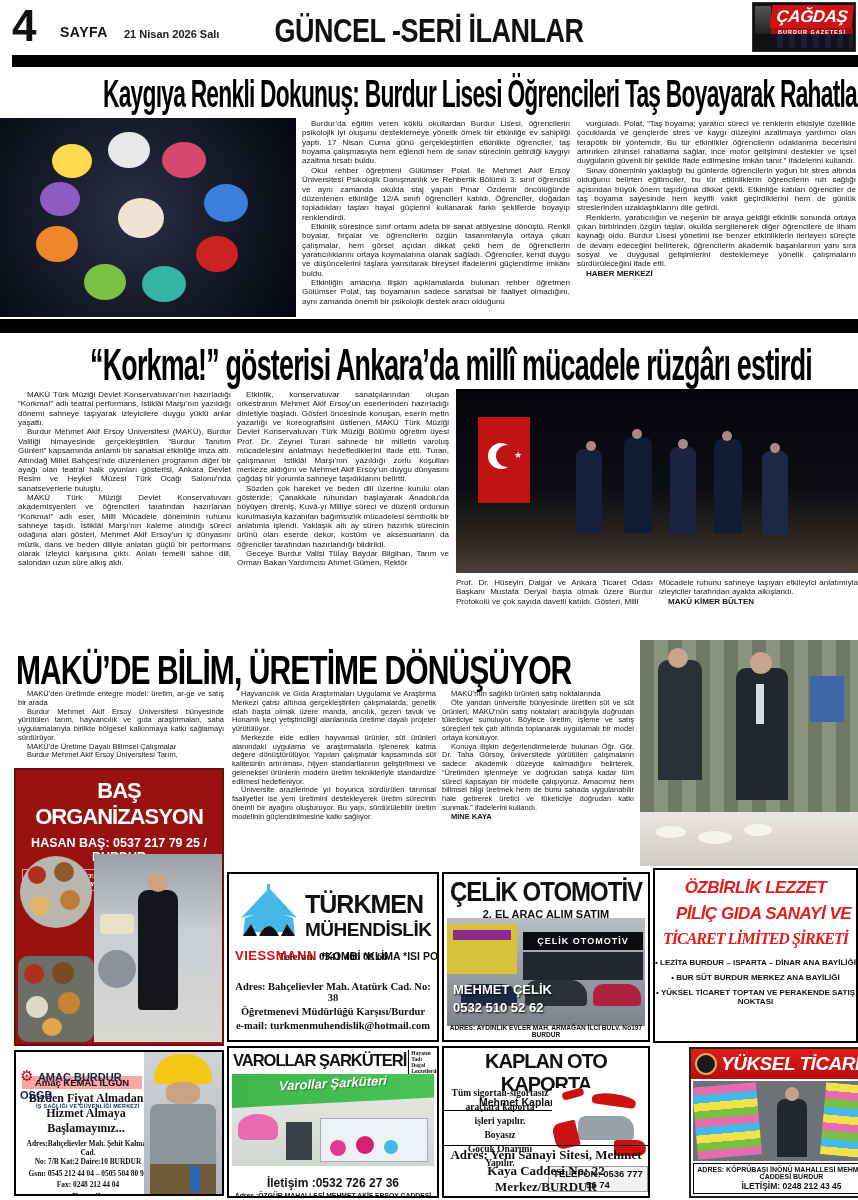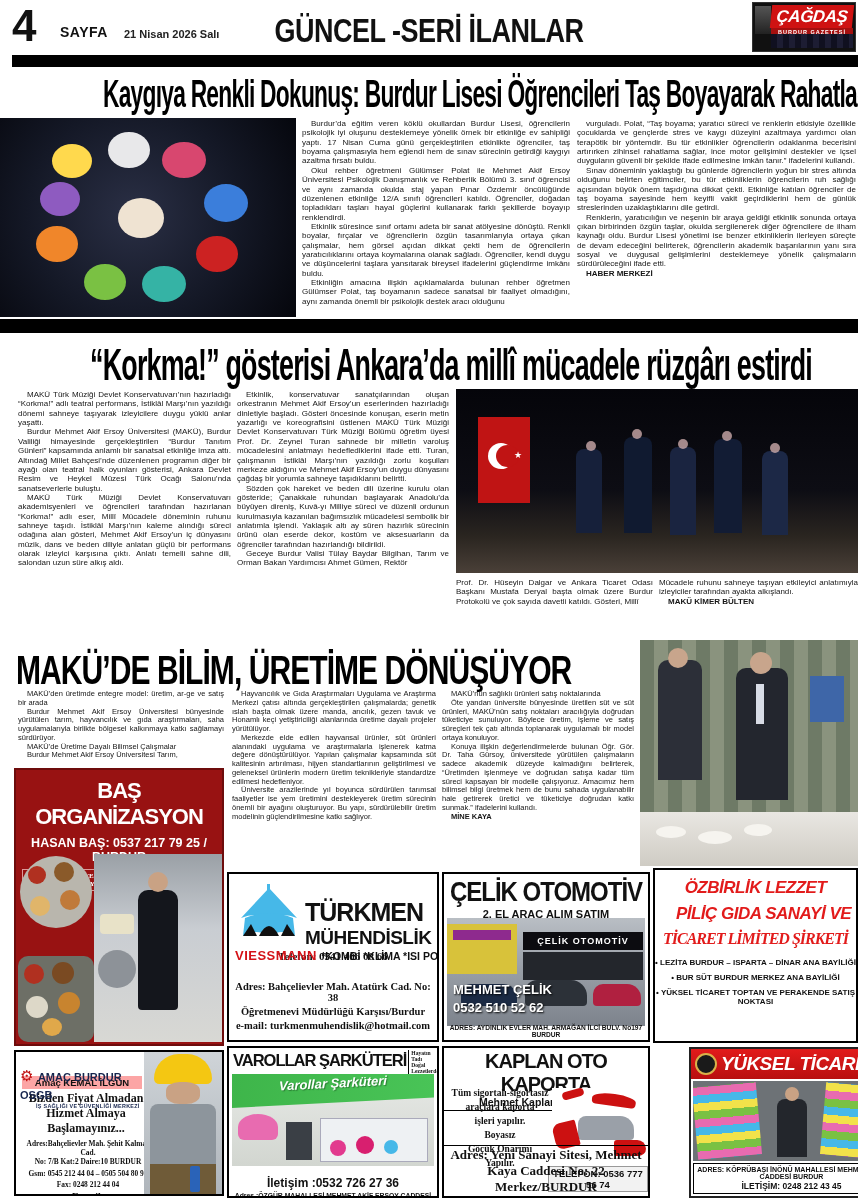--- a/index.html
+++ b/index.html
@@ -188,21 +188,21 @@
 
   <div class="abs adbox" style="left:227px;top:872px;width:212px;height:170px;">
     <svg class="abs" style="left:8px;top:10px;" width="64" height="58" viewBox="0 0 64 58">
       <rect x="30" y="0" width="3" height="10" fill="#46b8e8"></rect>
       <path d="M32 4 L60 34 Q46 28 32 34 Q18 28 4 34 Z" fill="#46b8e8"></path>
       <path d="M8 34 Q32 24 56 34 L58 52 Q45 44 32 52 Q19 44 6 52 Z" fill="#46b8e8"></path>
       <path d="M22 52 Q32 32 42 52 Z" fill="#101010"></path>
       <path d="M6 52 L14 40 L20 52 Z" fill="#101010"></path>
       <path d="M58 52 L50 40 L44 52 Z" fill="#101010"></path>
     </svg>
-    <div class="abs" style="left:76px;top:24px;width:132px;">
+    <div class="abs" style="left:76px;top:16px;width:132px;">
       <div style="font-size:25px;font-weight:900;letter-spacing:-1px;">TÜRKMEN</div>
       <div style="font-size:19px;font-weight:800;letter-spacing:-.5px;">MÜHENDİSLİK</div>
     </div>
     <div class="abs" style="left:6px;top:72px;width:200px;white-space:nowrap;">
       <span style="color:#d41217;font-weight:900;font-size:13px;letter-spacing:.5px;">VIESSMANN</span>
       <span style="font-weight:900;font-size:10.5px;">*KOMBİ  *KLİMA  *ISI POMPASI</span>
     </div>
     <div class="ctr serifb" style="margin-top:76px;font-size:11px;">Telefon: 0541 406 08 66</div>
     <div class="ctr serifb" style="font-size:10.5px;margin-top:19px;">Adres: Bahçelievler Mah. Atatürk Cad. No: 38</div>
     <div class="ctr serifb" style="font-size:10.5px;margin-top:3px;">Öğretmenevi Müdürlüğü Karşısı/Burdur</div>

